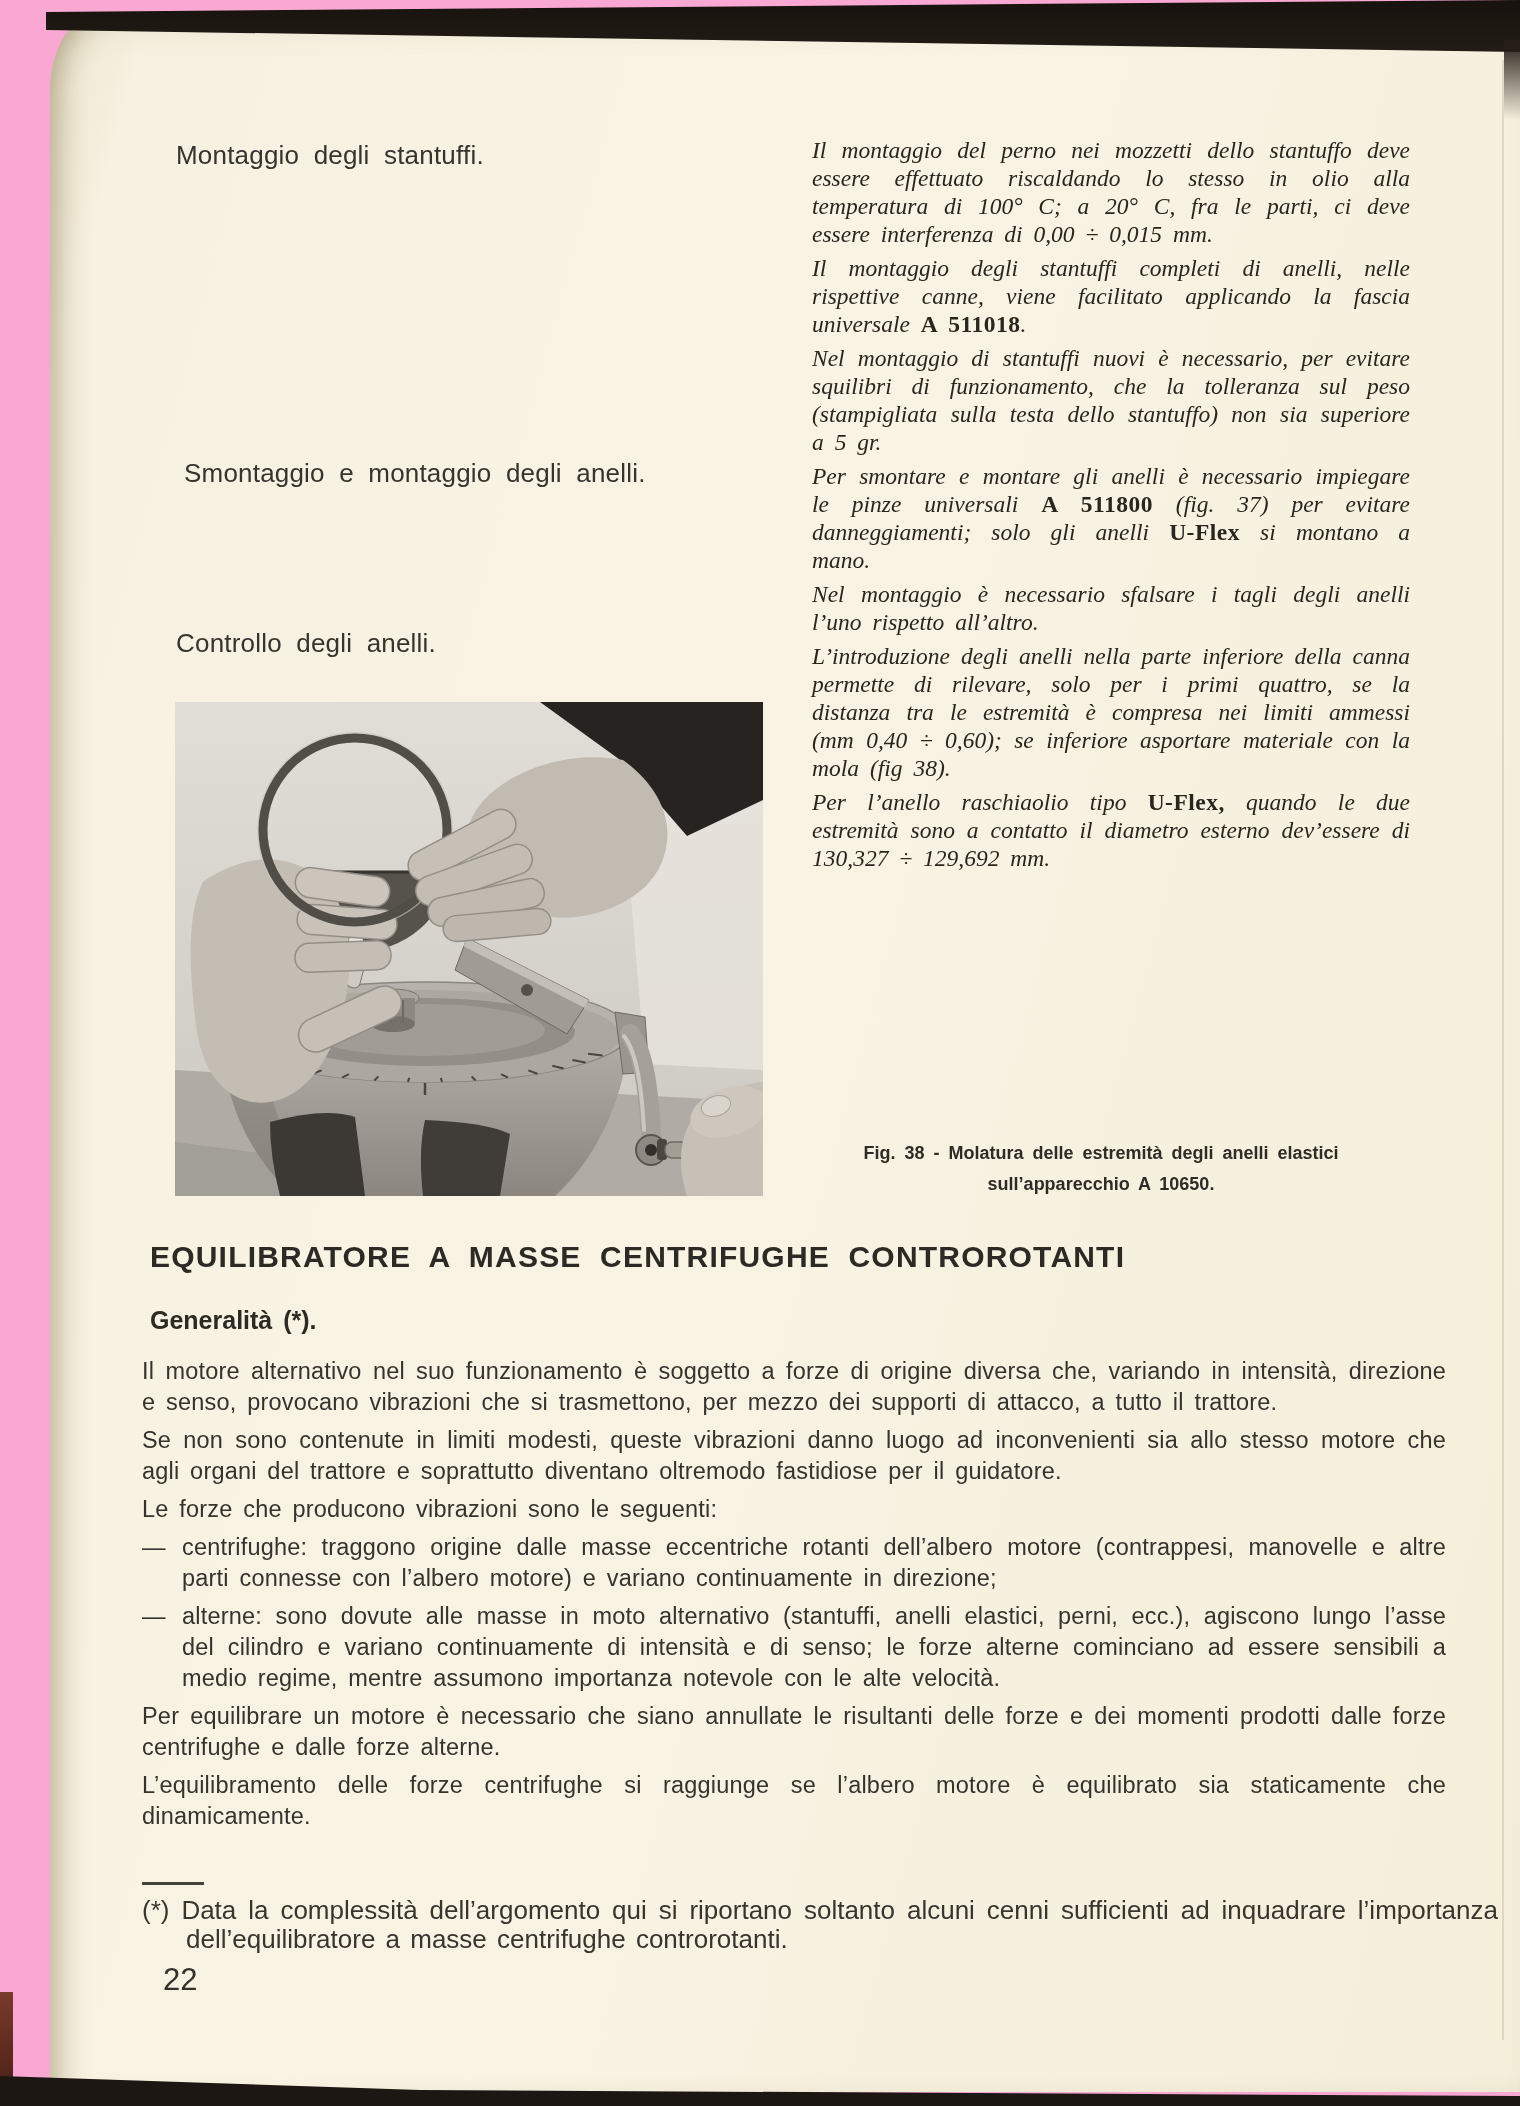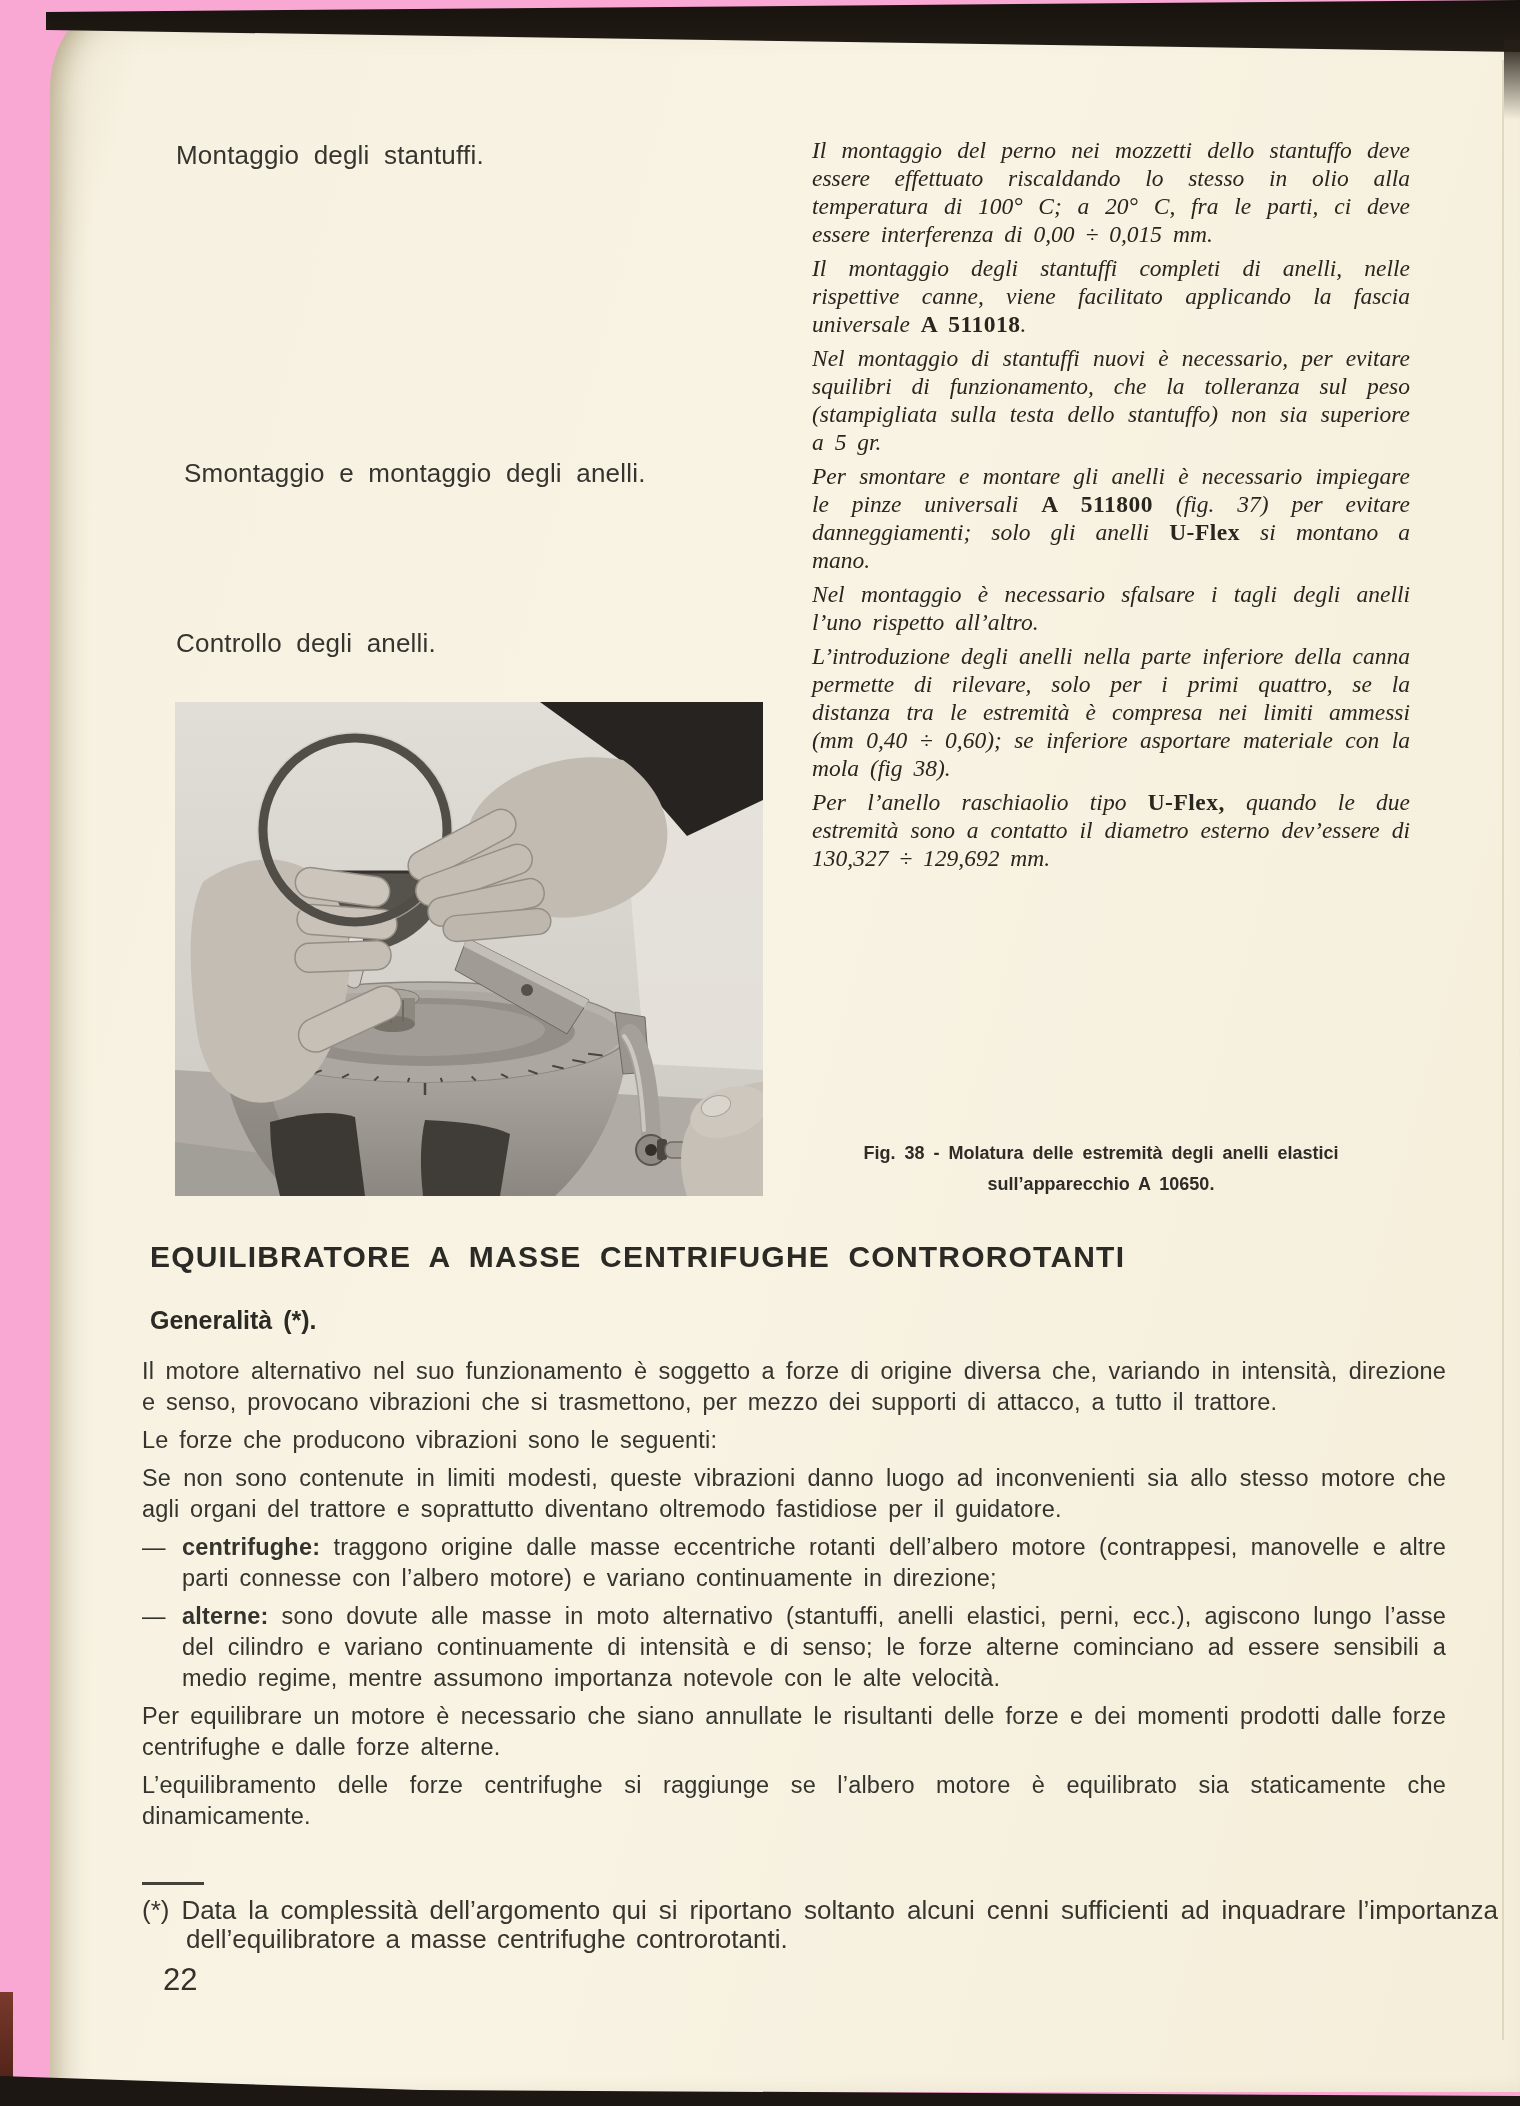--- a/index.html
+++ b/index.html
@@ -35,21 +35,21 @@
   .figure svg{display:block;width:100%;height:100%;}
   .figcap{position:absolute;left:780px;top:1138px;width:642px;text-align:center;
         font-weight:bold;font-size:18px;line-height:31px;color:#2f2c27;word-spacing:4px;}
   .sec-h{position:absolute;left:150px;top:1240px;font-size:30px;font-weight:bold;
         color:#2c2a25;letter-spacing:1.2px;word-spacing:9px;}
   .sub-h{position:absolute;left:150px;top:1306px;font-size:25px;font-weight:bold;
         color:#2c2a25;word-spacing:4px;}
   .bodytext{position:absolute;left:142px;top:1356px;width:1304px;font-size:23.5px;
         line-height:31px;color:#35332e;text-align:justify;word-spacing:4px;letter-spacing:.2px;}
   .bodytext p{margin:0 0 7px 0;}
-  .bodytext .b{font-weight:bold;}
+  .bodytext .b{font-weight:normal;}
   .bullet{display:flex;margin:0 0 7px 0;}
   .bullet .dash{width:40px;flex:none;}
   .bullet .runs{flex:1;text-align:justify;}
   .fn-rule{position:absolute;left:142px;top:1882px;width:62px;height:3px;background:#45423c;}
   .footnote{position:absolute;left:142px;top:1896px;width:1312px;font-size:26px;
         line-height:29px;color:#38352f;text-align:justify;padding-left:44px;
         text-indent:-44px;word-spacing:3px;}
   .pagenum{position:absolute;left:163px;top:1962px;font-size:31px;color:#34312c;}
 </style>
 </head>
@@ -187,22 +187,22 @@
   <div class="figcap">
     <div>Fig. 38 - Molatura delle estremità degli anelli elastici</div>
     <div>sull’apparecchio A 10650.</div>
   </div>
 
   <div class="sec-h">EQUILIBRATORE A MASSE CENTRIFUGHE CONTROROTANTI</div>
   <div class="sub-h">Generalità (*).</div>
 
   <div class="bodytext">
     <p>Il motore alternativo nel suo funzionamento è soggetto a forze di origine diversa che, variando in intensità, direzione e senso, provocano vibrazioni che si trasmettono, per mezzo dei supporti di attacco, a tutto il trattore.</p>
+    <p>Se non sono contenute in limiti modesti, queste vibrazioni danno luogo ad inconvenienti sia allo stesso motore che agli organi del trattore e soprattutto diventano oltremodo fastidiose per il guidatore.</p>
     <p>Le forze che producono vibrazioni sono le seguenti:</p>
-    <p>Se non sono contenute in limiti modesti, queste vibrazioni danno luogo ad inconvenienti sia allo stesso motore che agli organi del trattore e soprattutto diventano oltremodo fastidiose per il guidatore.</p>
     <div class="bullet">
       <span class="dash">—</span>
       <span class="runs"><span class="b">centrifughe:</span><span> traggono origine dalle masse eccentriche rotanti dell’albero motore (contrappesi, manovelle e altre parti connesse con l’albero motore) e variano continuamente in direzione;</span></span>
     </div>
     <div class="bullet">
       <span class="dash">—</span>
       <span class="runs"><span class="b">alterne:</span><span> sono dovute alle masse in moto alternativo (stantuffi, anelli elastici, perni, ecc.), agiscono lungo l’asse del cilindro e variano continuamente di intensità e di senso; le forze alterne cominciano ad essere sensibili a medio regime, mentre assumono importanza notevole con le alte velocità.</span></span>
     </div>
     <p>Per equilibrare un motore è necessario che siano annullate le risultanti delle forze e dei momenti prodotti dalle forze centrifughe e dalle forze alterne.</p>
     <p>L’equilibramento delle forze centrifughe si raggiunge se l’albero motore è equilibrato sia staticamente che dinamicamente.</p>

